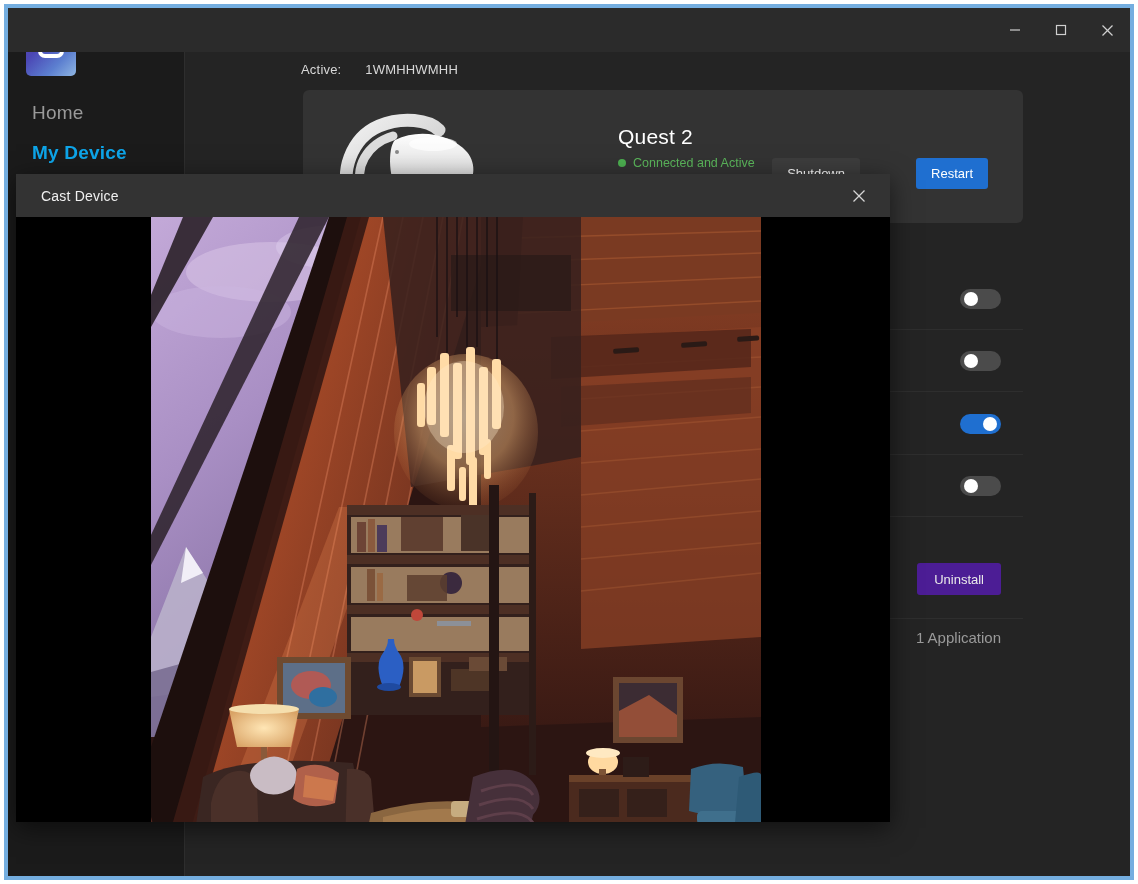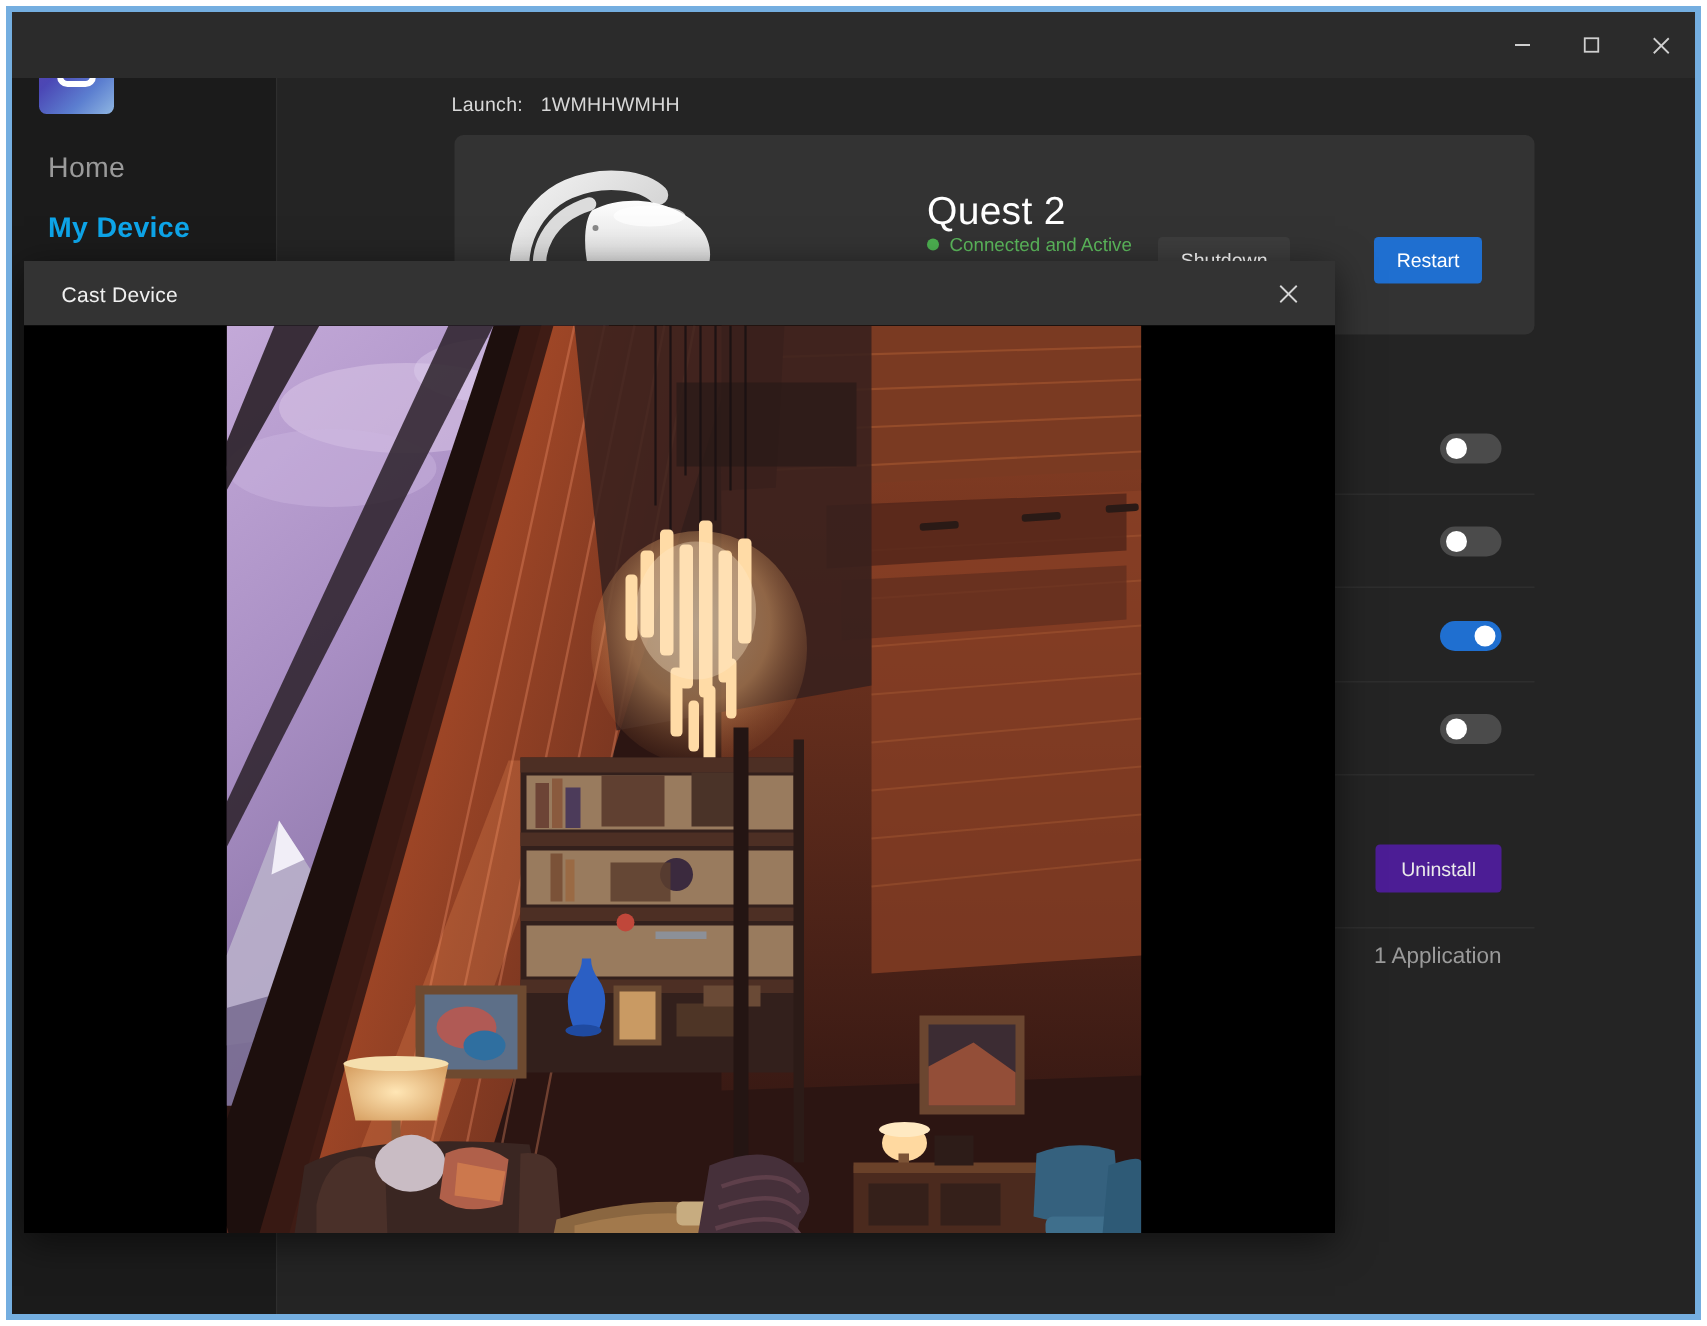--- a/index.html
+++ b/index.html
@@ -70,35 +70,35 @@
     position: absolute; left: 177px; top: 0;
     right: 0; bottom: 0;
     background: #242424;
     z-index: 3;
     overflow: hidden;
   }
   #device-label {
     position: absolute; left: 116px; top: 54px;
     font-size: 13px; color: #d8d8d8; letter-spacing: .2px;
   }
-  #device-label .sn { margin-left: 8px; }
+  #device-label .sn { margin-left: 20px; }
 
   
   #device-card {
     position: absolute; left: 118px; top: 82px;
     width: 720px; height: 133px;
     background: #333333; border-radius: 6px;
   }
   #headset-img {
     position: absolute; left: 30px; top: 14px;
     width: 150px; height: 110px;
   }
   #device-name {
     position: absolute; left: 315px; top: 35px;
-    font-size: 26px; color: #ffffff; letter-spacing: .2px;
+    font-size: 21px; color: #ffffff; letter-spacing: .2px;
   }
   #device-status {
     position: absolute; left: 315px; top: 66px;
     font-size: 12.5px; color: #5cb85c; display: flex; align-items: center;
   }
   #device-status .dot {
     width: 8px; height: 8px; border-radius: 50%;
     background: #4caf50; margin-right: 7px;
   }
   #device-firmware {
@@ -235,21 +235,21 @@
       <span>Home</span>
     </div>
     <div class="nav-item active" style="top:134px;">
       <span>My Device</span>
     </div>
   </div>
 
   <div id="main">
 
     <div id="device-label">
-      <span>Launch:</span>
+      <span>Active:</span>
       <span class="sn">1WMHHWMHH</span>
     </div>
 
     <div id="device-card">
 
       <svg id="headset-img" viewBox="0 0 150 110">
         <defs>
           <linearGradient id="hsG" x1="0" y1="0" x2="0" y2="1">
             <stop offset="0" stop-color="#fdfdfd"></stop>
             <stop offset="1" stop-color="#cfcfcf"></stop>

